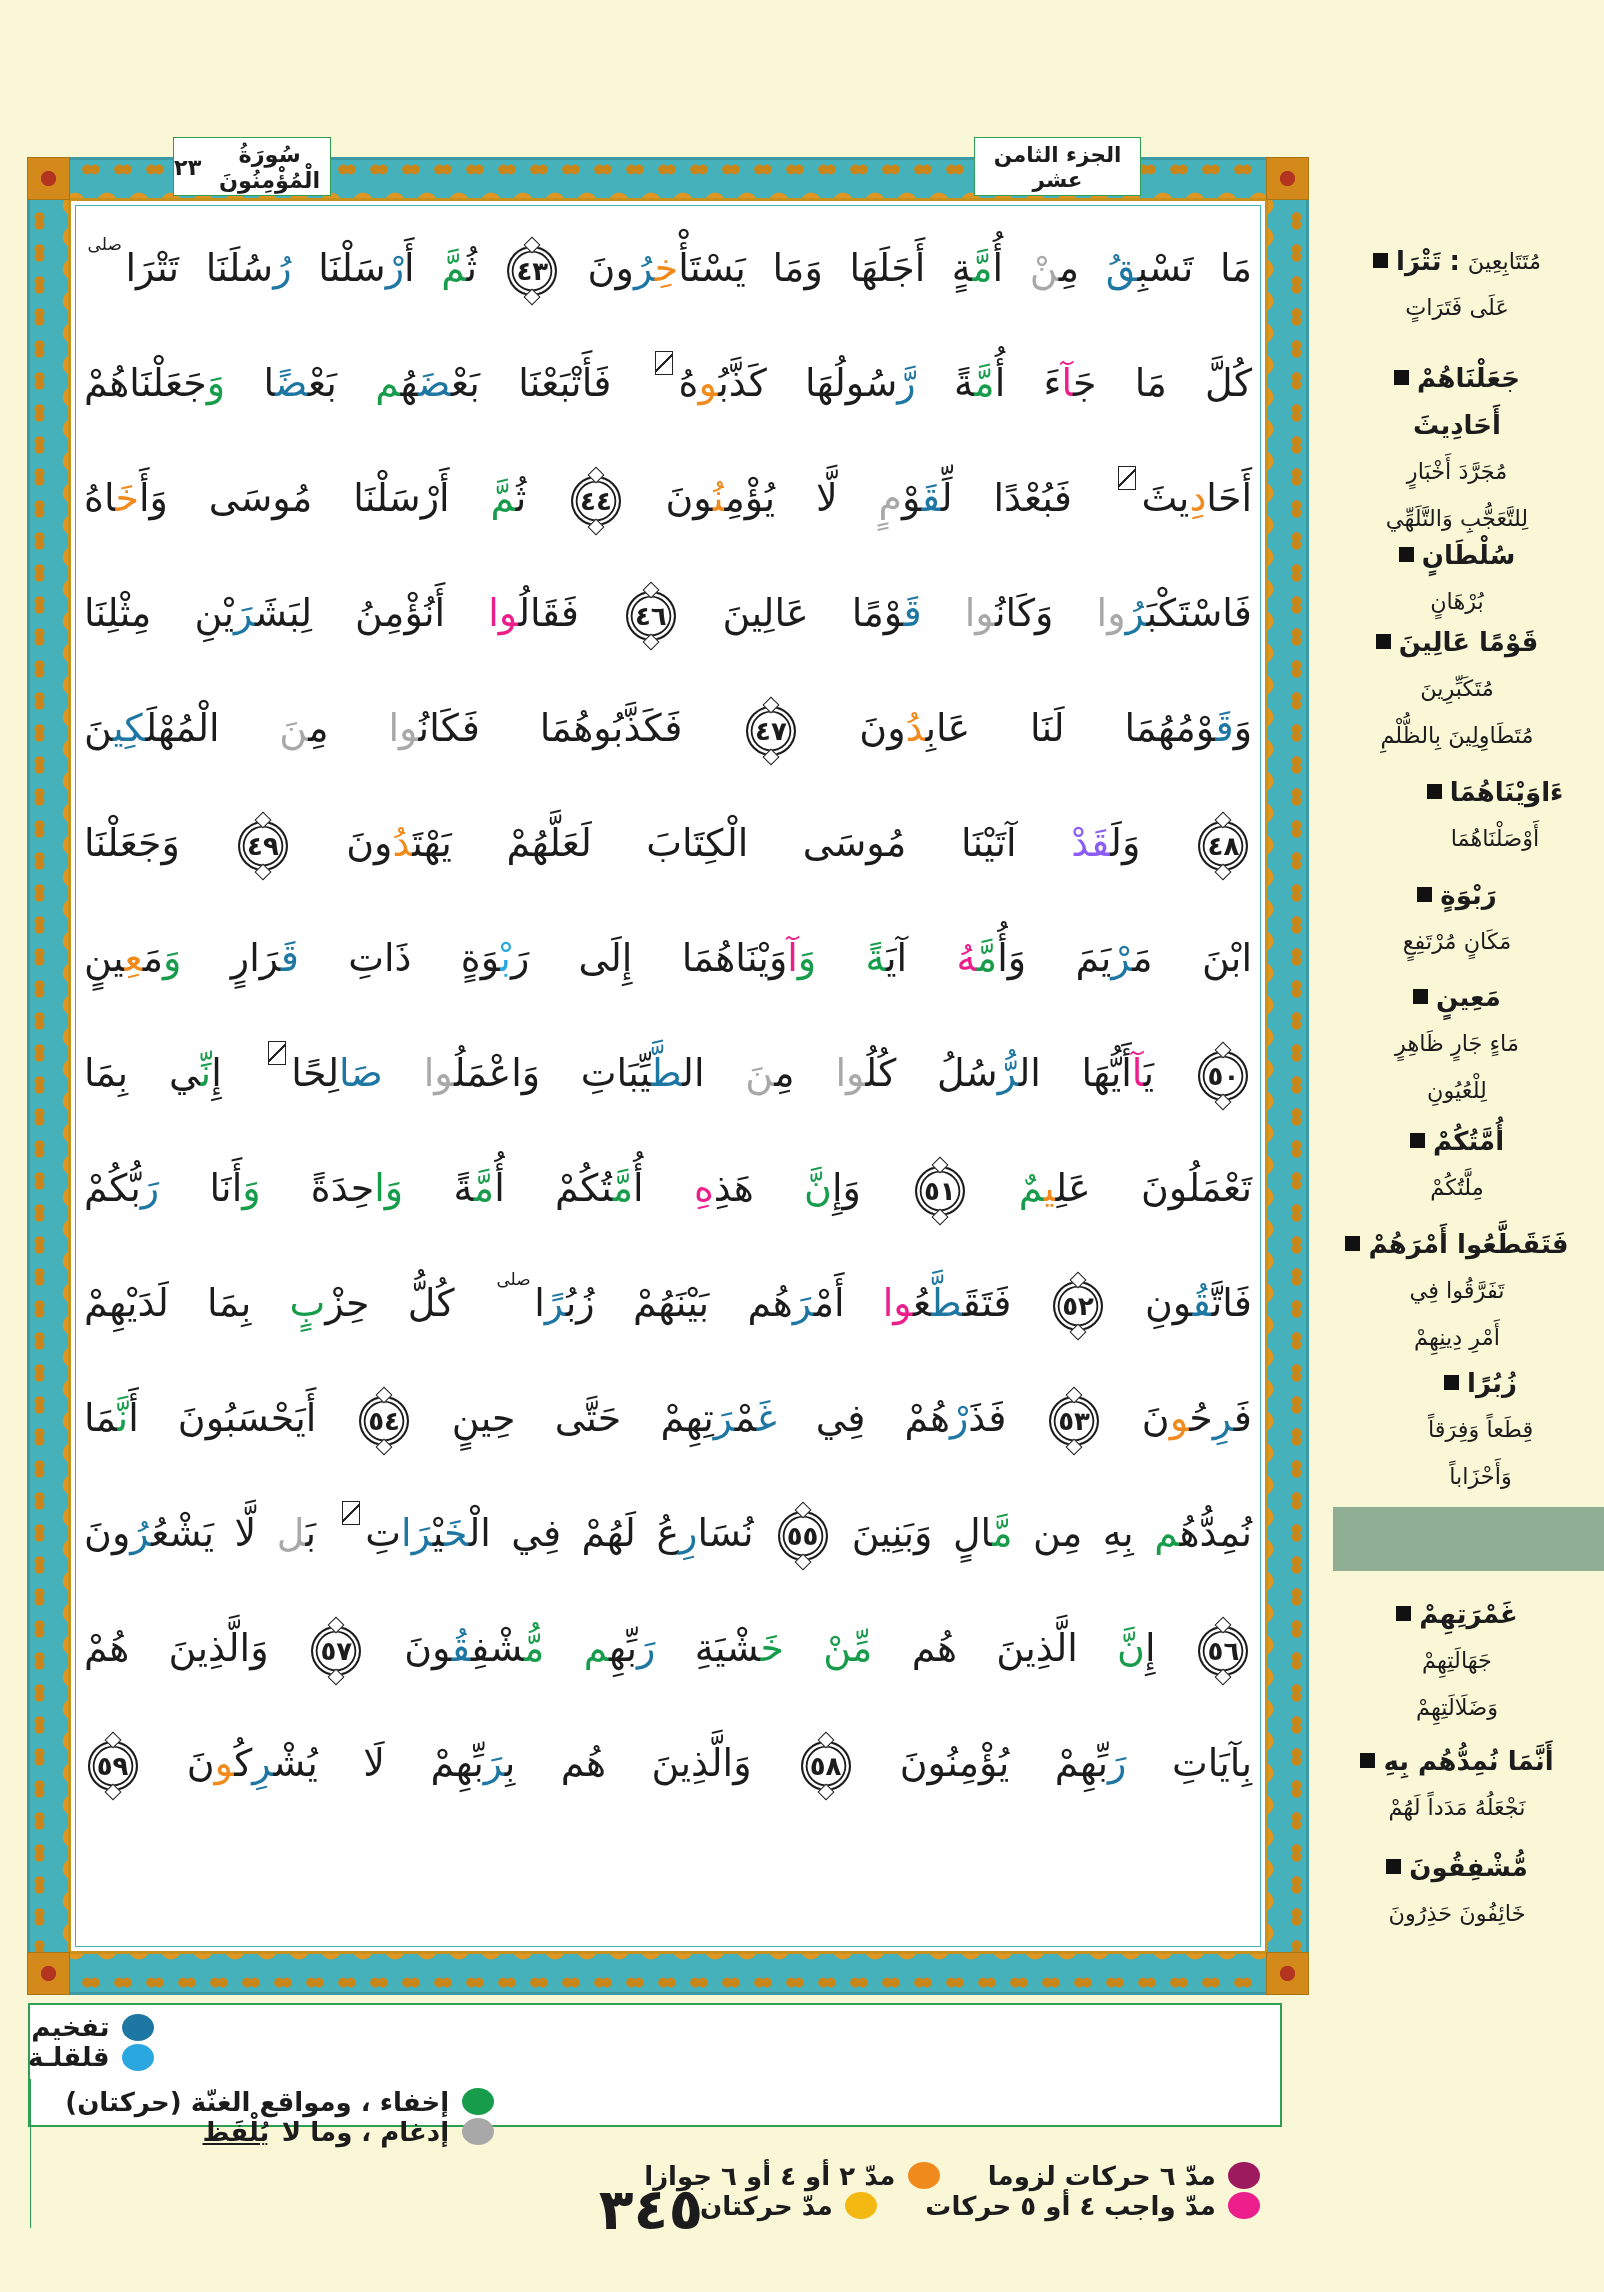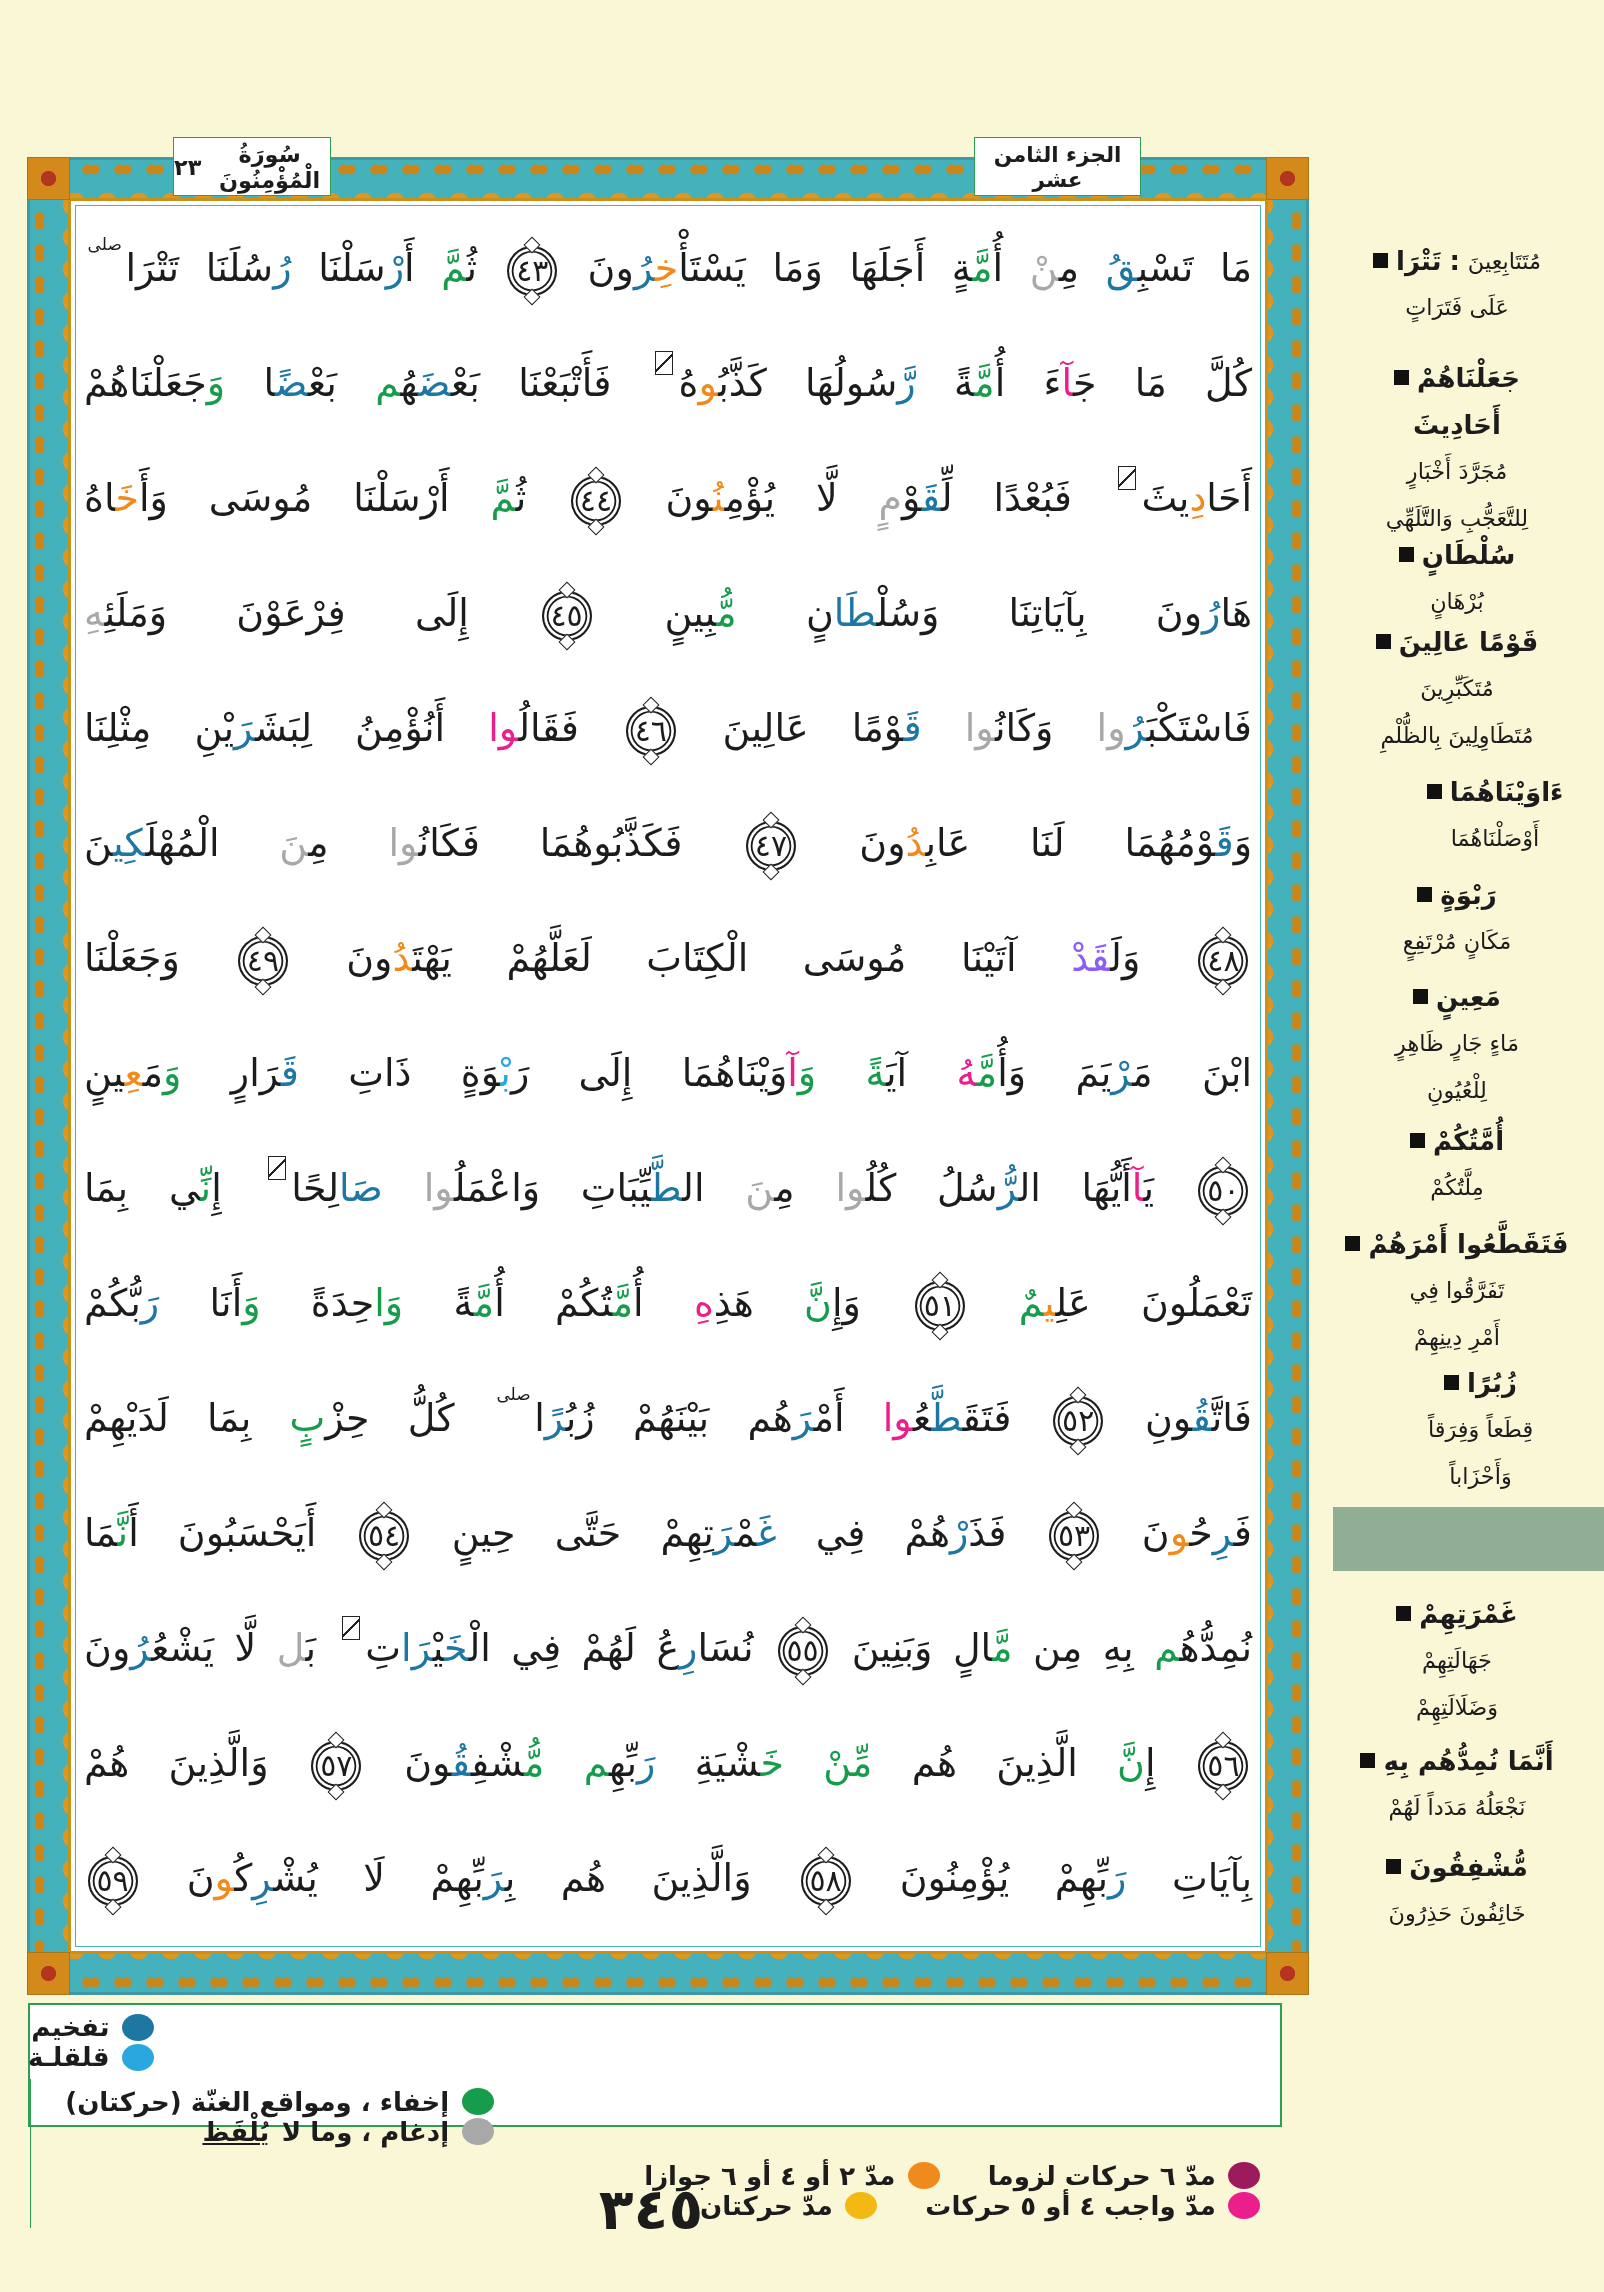--- a/index.html
+++ b/index.html
@@ -73,21 +73,21 @@
     font-size:38px;
     text-align:justify; text-align-last:justify;
     white-space:nowrap;
     color:#1c1c1c;
   }
   .ayah {
     display:inline-flex; align-items:center; justify-content:center;
     width:50px; height:50px;
     border:2.7px solid #1b1b1b; border-radius:50%;
     box-shadow:inset 0 0 0 2.7px #ffffff, inset 0 0 0 4.5px #1b1b1b;
-    font-size:30px; font-weight:normal;
+    font-size:26px; font-weight:bold;
     position:relative; vertical-align:middle;
     margin:0 3.6px; line-height:normal;
   }
   .ayah::before,.ayah::after {
     content:""; position:absolute; left:50%; width:9.9px; height:9.9px;
     background:#ffffff; border:1.8px solid #1b1b1b;
     transform:translateX(-50%) rotate(45deg);
   }
   .ayah::before{ top:-9px; } .ayah::after{ bottom:-9px; }
   .bxmark {
@@ -161,21 +161,20 @@
   <div class="corner tl"></div>
   <div class="corner tr"></div>
   <div class="corner bl"></div>
   <div class="corner br"></div>
   <div class="frame-inner1"></div>
   <div class="frame-inner2"></div>
   <div class="text-area" id="textArea">
       <div class="qline" dir="rtl"><span>مَا تَسْبِ</span><span style="color: rgb(30, 118, 163);">قُ</span><span> مِ</span><span style="color: rgb(168, 168, 168);">نْ</span><span> أُ</span><span style="color: rgb(22, 156, 74);">مَّ</span><span>ةٍ أَجَلَهَا وَمَا يَسْتَأْ</span><span style="color: rgb(240, 138, 29);">خِ</span><span style="color: rgb(30, 118, 163);">رُ</span><span>ونَ </span><span class="ayah">٤٣</span><span> ثُ</span><span style="color: rgb(22, 156, 74);">مَّ</span><span> أَ</span><span style="color: rgb(30, 118, 163);">رْ</span><span>سَلْنَا </span><span style="color: rgb(30, 118, 163);">رُ</span><span>سُلَنَا تَتْرَا</span><span class="pmark">صلى</span></div>
       <div class="qline" dir="rtl"><span>كُلَّ مَا جَ</span><span style="color: rgb(236, 30, 140);">آ</span><span>ءَ أُ</span><span style="color: rgb(22, 156, 74);">مَّ</span><span>ةً </span><span style="color: rgb(30, 118, 163);">رَّ</span><span>سُولُهَا كَذَّبُ</span><span style="color: rgb(240, 138, 29);">و</span><span>هُ</span><span class="bxmark"></span><span> فَأَتْبَعْنَا بَعْ</span><span style="color: rgb(30, 118, 163);">ضَ</span><span>هُ</span><span style="color: rgb(22, 156, 74);">م</span><span> بَعْ</span><span style="color: rgb(30, 118, 163);">ضً</span><span>ا </span><span style="color: rgb(22, 156, 74);">وَ</span><span>جَعَلْنَاهُمْ</span></div>
       <div class="qline" dir="rtl"><span>أَحَا</span><span style="color: rgb(240, 138, 29);">دِ</span><span>يثَ</span><span class="bxmark"></span><span> فَبُعْدًا لِّ</span><span style="color: rgb(30, 118, 163);">قَ</span><span>وْ</span><span style="color: rgb(168, 168, 168);">مٍ</span><span> لَّا يُؤْمِ</span><span style="color: rgb(240, 138, 29);">نُ</span><span>ونَ </span><span class="ayah">٤٤</span><span> ثُ</span><span style="color: rgb(22, 156, 74);">مَّ</span><span> أَرْسَلْنَا مُوسَى وَأَ</span><span style="color: rgb(240, 138, 29);">خَ</span><span>اهُ</span></div>
-      <div class="qline" dir="rtl"><span>هَا</span><span style="color: rgb(30, 118, 163);">رُ</span><span>ونَ بِآيَاتِنَا وَسُلْ</span><span style="color: rgb(30, 118, 163);">طَا</span><span>نٍ</span><span style="color: rgb(22, 156, 74);"> مُّ</span><span>بِينٍ </span><span class="ayah">٤٥</span><span> إِلَى فِرْعَوْنَ وَمَلَئِ</span><span style="color: rgb(168, 168, 168);">هِ</span></div>
       <div class="qline" dir="rtl"><span>فَاسْتَكْبَ</span><span style="color: rgb(30, 118, 163);">رُ</span><span style="color: rgb(168, 168, 168);">وا</span><span> وَكَانُ</span><span style="color: rgb(168, 168, 168);">وا</span><span> </span><span style="color: rgb(30, 118, 163);">قَ</span><span>وْمًا عَالِينَ </span><span class="ayah">٤٦</span><span> فَقَالُ</span><span style="color: rgb(236, 30, 140);">وا</span><span> أَنُؤْمِنُ لِبَشَ</span><span style="color: rgb(30, 118, 163);">رَ</span><span>يْنِ مِثْلِنَا</span></div>
       <div class="qline" dir="rtl"><span>وَ</span><span style="color: rgb(30, 118, 163);">قَ</span><span>وْمُهُمَا لَنَا عَابِ</span><span style="color: rgb(240, 138, 29);">دُ</span><span>ونَ </span><span class="ayah">٤٧</span><span> فَكَذَّبُوهُمَا فَكَانُ</span><span style="color: rgb(168, 168, 168);">وا</span><span> مِ</span><span style="color: rgb(168, 168, 168);">نَ</span><span> الْمُهْلَ</span><span style="color: rgb(30, 118, 163);">كِي</span><span>نَ</span></div>
       <div class="qline" dir="rtl"><span class="ayah">٤٨</span><span> وَلَ</span><span style="color: #8b5cf6;">قَدْ</span><span> آتَيْنَا مُوسَى الْكِتَابَ لَعَلَّهُمْ يَهْتَ</span><span style="color: rgb(240, 138, 29);">دُ</span><span>ونَ </span><span class="ayah">٤٩</span><span> وَجَعَلْنَا</span></div>
       <div class="qline" dir="rtl"><span>ابْنَ مَ</span><span style="color: rgb(30, 118, 163);">رْ</span><span>يَمَ وَأُ</span><span style="color: rgb(22, 156, 74);">مَّ</span><span style="color: rgb(236, 30, 140);">هُ</span><span> آيَ</span><span style="color: rgb(22, 156, 74);">ةً</span><span> </span><span style="color: rgb(22, 156, 74);">وَ</span><span style="color: rgb(236, 30, 140);">آ</span><span>وَيْنَاهُمَا إِلَى رَ</span><span style="color: rgb(43, 167, 223);">بْ</span><span>وَةٍ ذَاتِ </span><span style="color: rgb(30, 118, 163);">قَ</span><span>رَارٍ </span><span style="color: rgb(22, 156, 74);">وَ</span><span>مَ</span><span style="color: rgb(240, 138, 29);">عِ</span><span>ينٍ</span></div>
       <div class="qline" dir="rtl"><span class="ayah">٥٠</span><span> يَ</span><span style="color: rgb(236, 30, 140);">آ</span><span>أَيُّهَا ال</span><span style="color: rgb(30, 118, 163);">رُّ</span><span>سُلُ كُلُ</span><span style="color: rgb(168, 168, 168);">وا</span><span> مِ</span><span style="color: rgb(168, 168, 168);">نَ</span><span> ال</span><span style="color: rgb(30, 118, 163);">طَّ</span><span>يِّبَاتِ وَاعْمَلُ</span><span style="color: rgb(168, 168, 168);">وا</span><span> </span><span style="color: rgb(30, 118, 163);">صَا</span><span>لِحًا</span><span class="bxmark"></span><span> إِ</span><span style="color: rgb(22, 156, 74);">نِّ</span><span>ي بِمَا</span></div>
       <div class="qline" dir="rtl"><span>تَعْمَلُونَ عَلِ</span><span style="color: rgb(240, 138, 29);">ي</span><span style="color: rgb(22, 156, 74);">مٌ</span><span> </span><span class="ayah">٥١</span><span> وَإِ</span><span style="color: rgb(22, 156, 74);">نَّ</span><span> هَذِ</span><span style="color: rgb(236, 30, 140);">هِ</span><span> أُ</span><span style="color: rgb(22, 156, 74);">مَّ</span><span>تُكُمْ أُ</span><span style="color: rgb(22, 156, 74);">مَّ</span><span>ةً </span><span style="color: rgb(22, 156, 74);">وَا</span><span>حِدَةً </span><span style="color: rgb(22, 156, 74);">وَ</span><span>أَنَا </span><span style="color: rgb(30, 118, 163);">رَ</span><span>بُّكُمْ</span></div>
       <div class="qline" dir="rtl"><span>فَاتَّ</span><span style="color: rgb(30, 118, 163);">قُ</span><span>ونِ </span><span class="ayah">٥٢</span><span> فَتَقَ</span><span style="color: rgb(30, 118, 163);">طَّ</span><span>عُ</span><span style="color: rgb(236, 30, 140);">وا</span><span> أَمْ</span><span style="color: rgb(30, 118, 163);">رَ</span><span>هُم</span><span> بَيْنَهُمْ زُبُ</span><span style="color: rgb(30, 118, 163);">رً</span><span>ا</span><span class="pmark">صلى</span><span> كُلُّ حِزْ</span><span style="color: rgb(22, 156, 74);">بٍ</span><span> بِمَا لَدَيْهِمْ</span></div>
       <div class="qline" dir="rtl"><span>فَ</span><span style="color: rgb(30, 118, 163);">رِ</span><span>حُ</span><span style="color: rgb(240, 138, 29);">و</span><span>نَ </span><span class="ayah">٥٣</span><span> فَذَ</span><span style="color: rgb(30, 118, 163);">رْ</span><span>هُمْ فِي </span><span style="color: rgb(30, 118, 163);">غَ</span><span>مْ</span><span style="color: rgb(30, 118, 163);">رَ</span><span>تِهِمْ حَتَّى حِينٍ </span><span class="ayah">٥٤</span><span> أَيَحْسَبُونَ أَ</span><span style="color: rgb(22, 156, 74);">نَّ</span><span>مَا</span></div>
       <div class="qline" dir="rtl"><span>نُمِدُّهُ</span><span style="color: rgb(22, 156, 74);">م</span><span> بِهِ مِن</span><span style="color: rgb(22, 156, 74);"> مَّ</span><span>الٍ وَبَنِينَ </span><span class="ayah">٥٥</span><span> نُسَا</span><span style="color: rgb(30, 118, 163);">رِ</span><span>عُ لَهُمْ فِي الْ</span><span style="color: rgb(30, 118, 163);">خَ</span><span>يْ</span><span style="color: rgb(30, 118, 163);">رَا</span><span>تِ</span><span class="bxmark"></span><span> بَ</span><span style="color: rgb(168, 168, 168);">ل</span><span> لَّا يَشْعُ</span><span style="color: rgb(30, 118, 163);">رُ</span><span>ونَ</span></div>
       <div class="qline" dir="rtl"><span class="ayah">٥٦</span><span> إِ</span><span style="color: rgb(22, 156, 74);">نَّ</span><span> الَّذِينَ هُم</span><span style="color: rgb(22, 156, 74);"> مِّ</span><span style="color: rgb(22, 156, 74);">نْ</span><span> </span><span style="color: rgb(22, 156, 74);">خَ</span><span>شْيَةِ </span><span style="color: rgb(30, 118, 163);">رَ</span><span>بِّهِ</span><span style="color: rgb(22, 156, 74);">م</span><span style="color: rgb(22, 156, 74);"> مُّ</span><span>شْفِ</span><span style="color: rgb(30, 118, 163);">قُ</span><span>ونَ </span><span class="ayah">٥٧</span><span> وَالَّذِينَ هُمْ</span></div>

